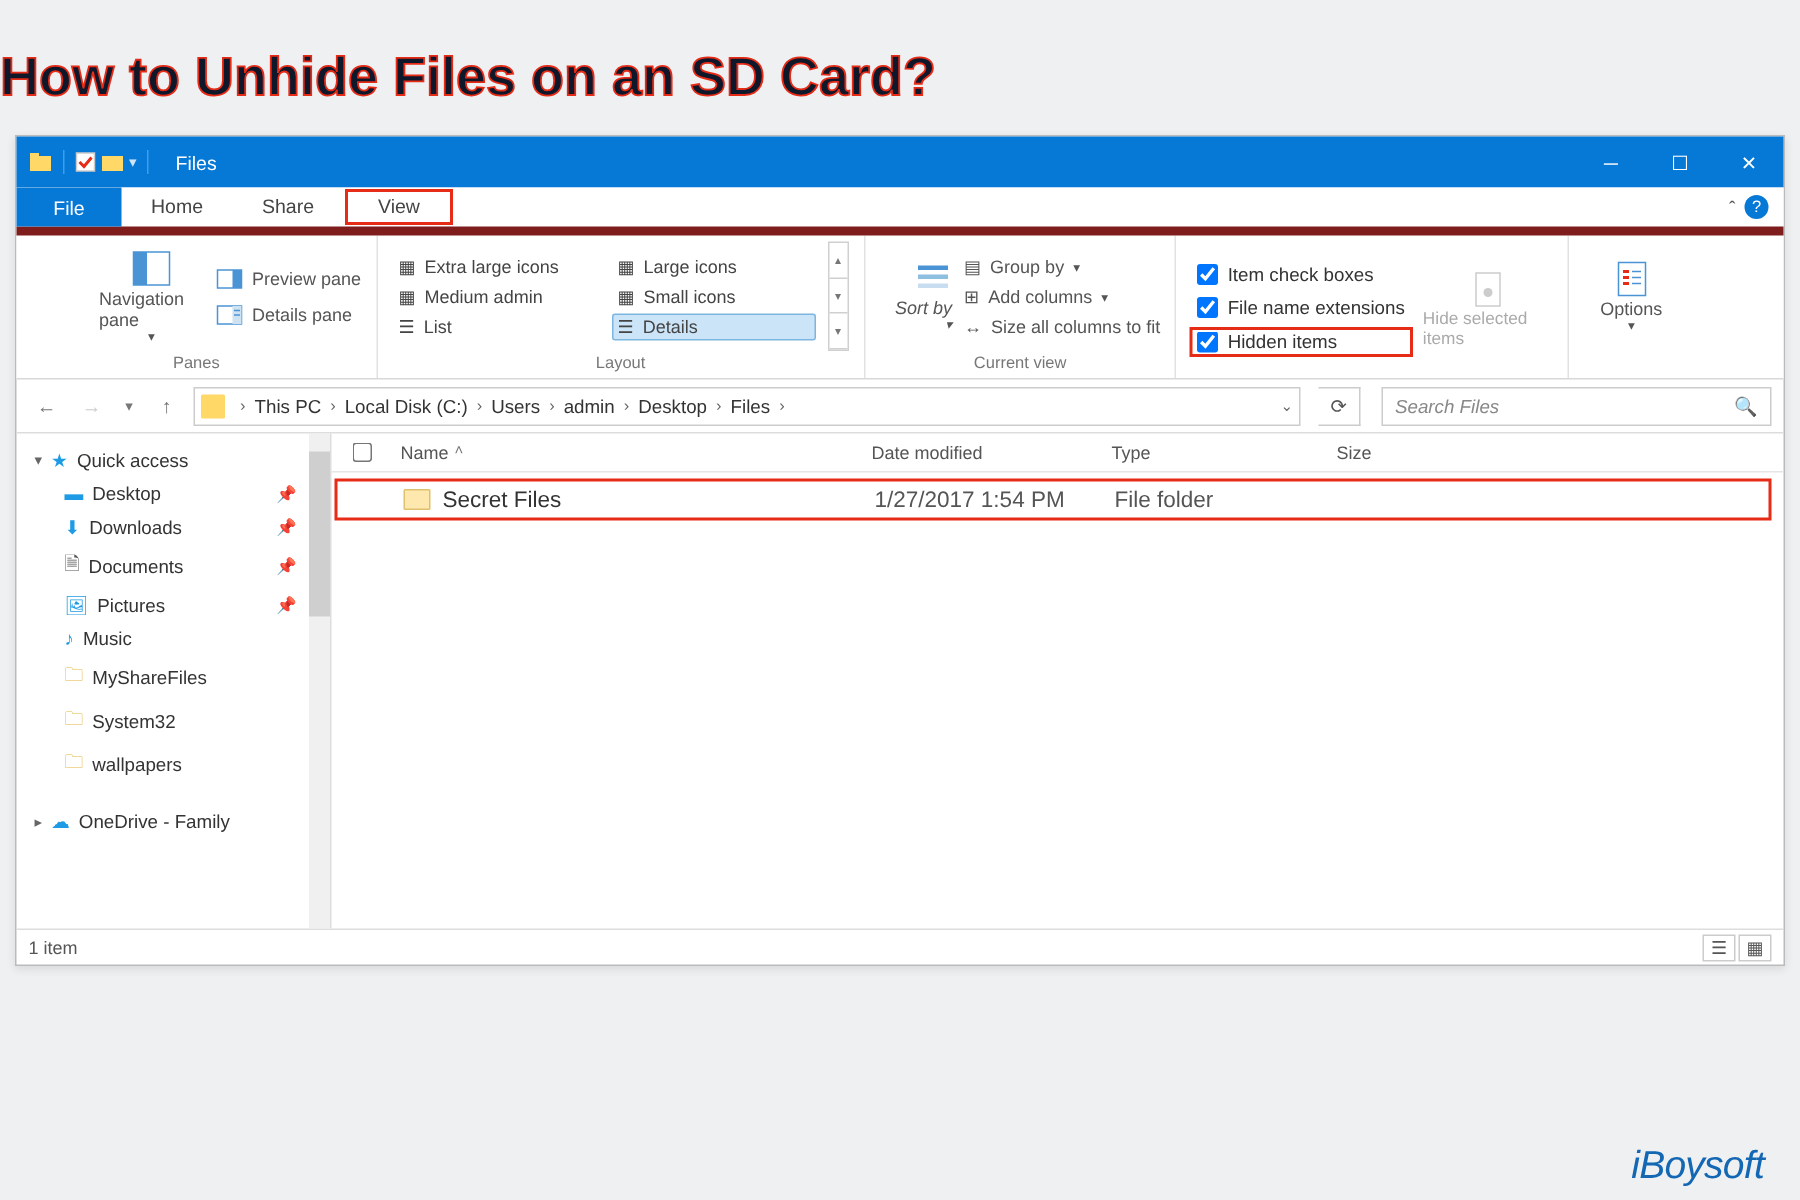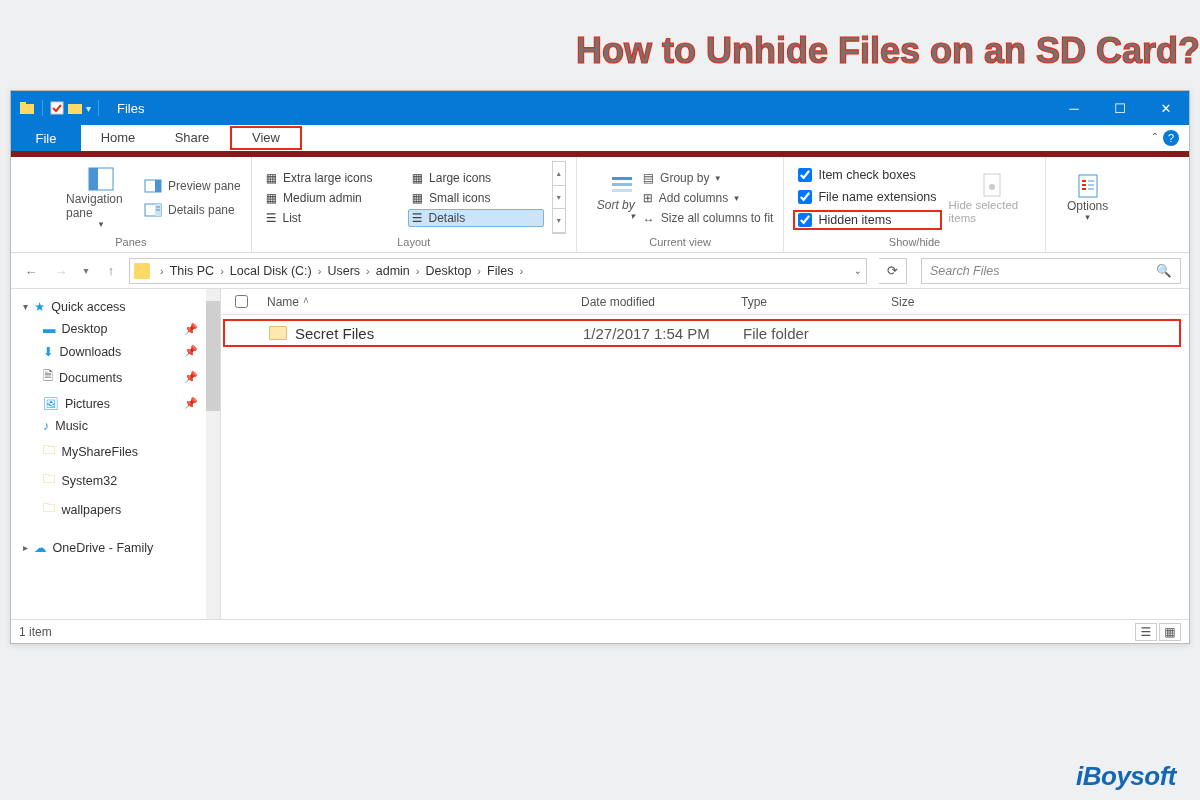--- a/index.html
+++ b/index.html
@@ -1,17 +1,17 @@
 <!DOCTYPE html>
 <html><head>
 <meta charset="utf-8">
 <style>
 * { margin: 0; padding: 0; box-sizing: border-box; }
 body { font-family: "Segoe UI", Tahoma, sans-serif; background: #eef0f2; width: 1200px; height: 800px; overflow: hidden; font-size: 13px; color: #333; }
-.page-title { font-size: 36px; font-weight: 700; color: #737373; text-align: right; padding: 30px 0 18px; -webkit-text-stroke: 1.2px #e62b17; }
+.page-title { font-size: 36px; font-weight: 700; color: #0f172a; text-align: left; padding: 30px 0 18px; -webkit-text-stroke: 1.2px #e62b17; }
 .window { margin: 0 10px; background: #fff; border: 1px solid #bbb; box-shadow: 0 2px 6px rgba(0,0,0,0.1); }
 .titlebar { background: #0678d6; color: #fff; height: 34px; display: flex; align-items: center; padding: 0 0 0 8px; }
 .qat { display: flex; align-items: center; gap: 3px; }
 .qat .sep { width:1px; height:16px; background:#3aa0eb; margin:0 4px; }
 .titlebar .title { margin-left: 14px; font-size: 13px; }
 .win-controls { margin-left: auto; display: flex; }
 .win-controls div { width: 46px; height: 34px; display: flex; align-items: center; justify-content: center; color: #fff; }
 .win-controls div:last-child { background: transparent; }
 .tabs { height: 32px; display: flex; align-items: stretch; background: #fff; border-bottom: 6px solid #7f1d1d; position: relative; }
 .tab-file { background: #0678d6; color: #fff; width: 70px; display: flex; align-items: center; justify-content: center; font-size: 13px; }
@@ -66,21 +66,21 @@
 .row{display:flex; align-items:center; height:28px; font-size:15px; color:#333; outline:2.5px solid #e62b17; outline-offset:-2px; margin:4px 8px 0 2px;}
 .row .ficon{width:18px; height:14px; background:#ffe39a; border:1px solid #d6b24a; border-radius:1px; margin-right:8px; opacity:0.8;}
 .row .r-chk{width:40px;}
 .row .r-name{width:320px; display:flex; align-items:center; padding-left:6px;}
 .row .r-date{width:160px; color:#555;}
 .row .r-type{width:150px; color:#555;}
 .statusbar{height:24px; border-top:1px solid #ddd; display:flex; align-items:center; padding:0 8px; font-size:12px; color:#555;}
 .statusbar .view-toggles{margin-left:auto; display:flex; gap:2px;}
 .vt{width:22px; height:18px; border:1px solid #ccc; display:flex; align-items:center; justify-content:center;}
 .brand{position:absolute; right:24px; bottom:8px; font-size:26px; font-weight:700; font-style:italic; color:#1367b3; letter-spacing:-0.5px;}
-.brand .i{font-style:italic; font-weight:700;}
+.brand .i{font-style:italic; font-weight:400;}
 svg { display:block; }
 </style>
 </head>
 <body>
 
 <div class="page-title">How to Unhide Files on an SD Card?</div>
 
 <div class="window">
 
   <div class="titlebar">
@@ -243,21 +243,20 @@
             </label>
         </div>
         <div class="hide-sel">
           <svg width="28" height="28">
               <rect x="6" y="3" width="16" height="22" fill="none" stroke="#ccc"></rect>
               <circle cx="14" cy="16" r="3" fill="#ccc"></circle>
             </svg>
           <span>Hide selected items</span>
         </div>
       </div>
-      <div class="group-caption">Show/hide</div>
     </div>
 
     <div class="group" style="border-right:none;align-items:flex-end;">
       <div class="group-body">
         <div class="options-btn">
           <svg width="28" height="28">
               <rect x="5" y="3" width="18" height="22" fill="#fff" stroke="#4a94d6"></rect>
               <path d="M8 9 L12 9 M8 13 L12 13 M8 17 L12 17" stroke="#e62b17" stroke-width="2"></path>
               <path d="M14 9 L20 9 M14 13 L20 13 M14 17 L20 17" stroke="#4a94d6"></path>
             </svg>

